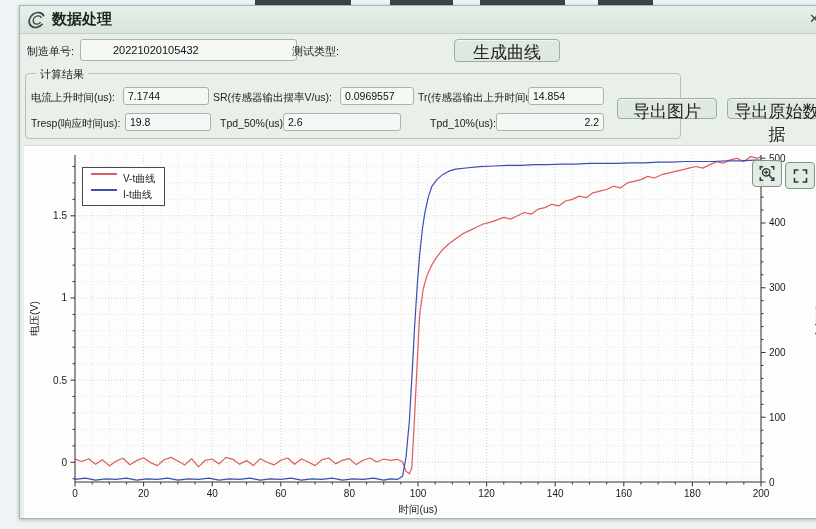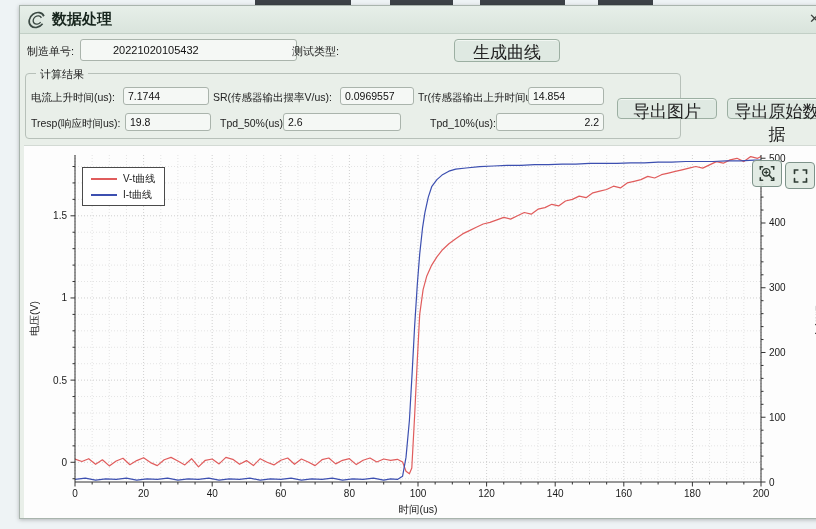--- a/index.html
+++ b/index.html
@@ -27,21 +27,21 @@
     border:1px solid #b7c0b9;border-radius:4px;}
   .group-title{position:absolute;left:10px;top:-7px;background:#e9efe9;padding:0 4px;
     font-size:11px;color:#222;}
   .rf-lbl{position:absolute;font-size:10.5px;color:#222;white-space:nowrap;}
   .rf-inp{position:absolute;height:16px;background:#f5f8f5;border:1px solid #aab4ac;border-radius:3px;
     font-size:10.5px;line-height:16px;padding:0 4px;color:#111;}
   .chart-panel{position:absolute;left:4px;top:139px;width:800px;height:372px;background:#fdfdfd;
     border-top:1px solid #d3dad4;}
   .legend{position:absolute;left:58px;top:21px;background:#fff;border:1.4px solid #4a4a4a;
     padding:5px 9px 5px 8px;display:flex;flex-direction:column;gap:5px;}
-  .legend-entry{display:flex;align-items:center;gap:6px;}
+  .legend-entry{display:flex;gap:6px;}
   .legend-swatch{width:26px;height:2px;}
   .legend-label{font-size:10px;color:#222;line-height:11px;}
   .tool-btn{position:absolute;width:28px;height:25px;background:rgba(223,233,226,.92);
     border:1px solid #7e938a;border-radius:4px;display:flex;align-items:center;justify-content:center;}
   svg text{font-family:"Liberation Sans","DejaVu Sans",sans-serif;}
 </style>
 </head>
 <body>
 
 <div class="screen">

